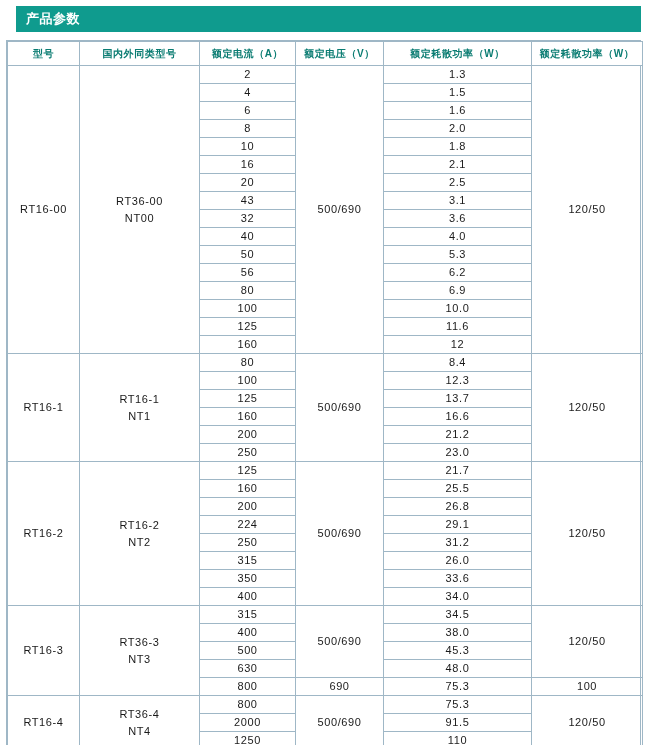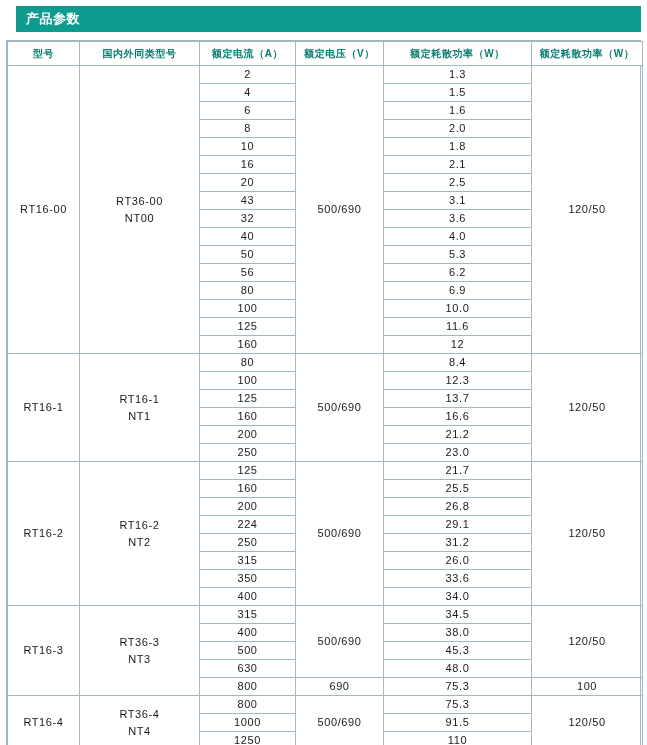--- a/index.html
+++ b/index.html
@@ -284,21 +284,21 @@
           <td class="equiv-cell" rowspan="3">
             <span>RT36-4</span>
             <span class="line2">NT4</span>
           </td>
           <td>800</td>
           <td class="voltage-cell" rowspan="3">500/690</td>
           <td>75.3</td>
           <td class="breaking-cell" rowspan="3">120/50</td>
         </tr>
         <tr>
-          <td>1000</td>
+          <td>2000</td>
           <td>91.5</td>
         </tr>
         <tr>
           <td>1250</td>
           <td>110</td>
         </tr>
 
       </tbody>
     </table>
   </div>

